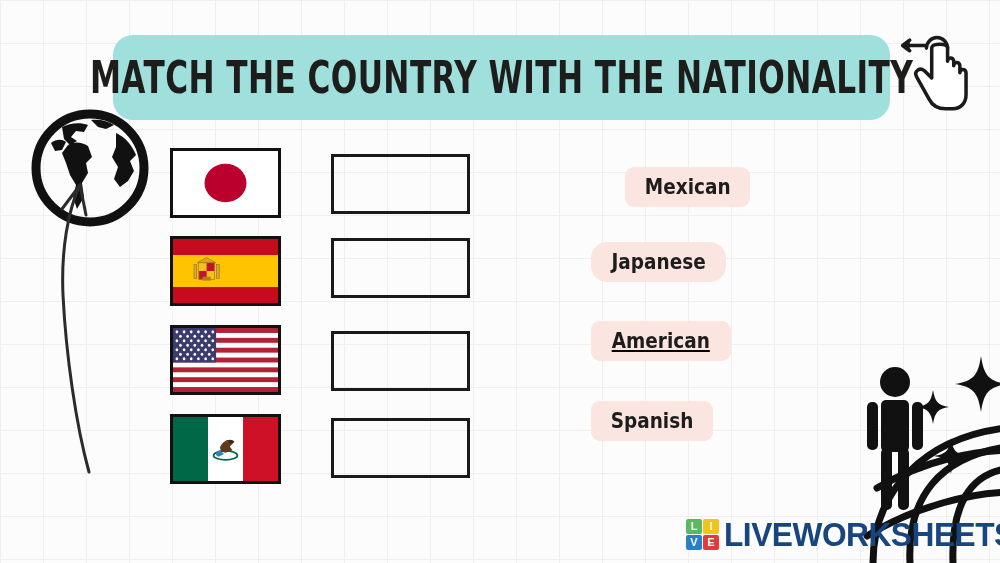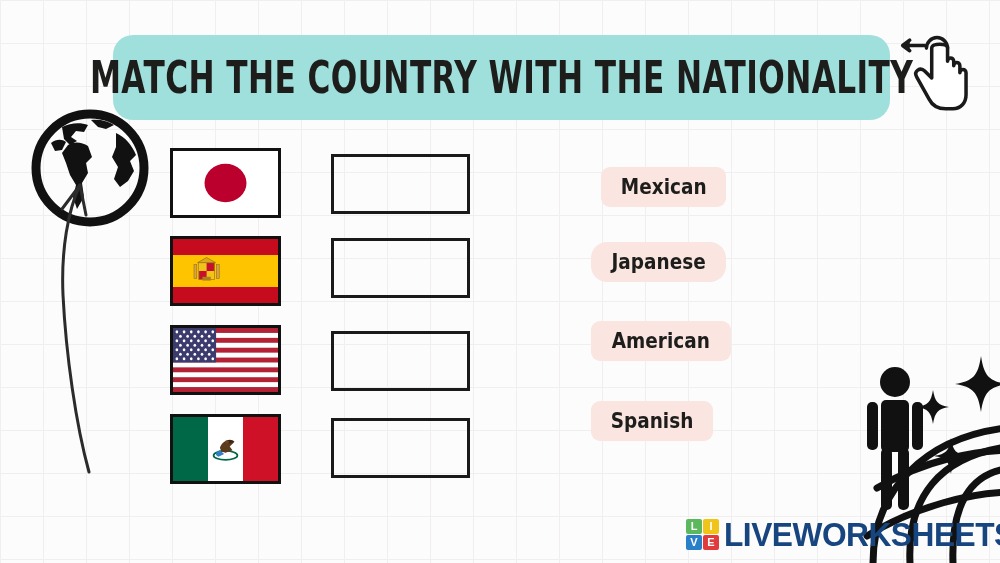--- a/index.html
+++ b/index.html
@@ -115,23 +115,23 @@
   }
   .pill-label {
     font-family: "DejaVu Sans", sans-serif;
     font-weight: bold;
     font-size: 21px;
     color: #1d1d1b;
     transform: scaleX(0.88);
     white-space: nowrap;
     line-height: 1;
   }
-  #pill-1 { left: 601px; top: 167px; }
+  #pill-1 { left: 625px; top: 167px; }
   #pill-2 { left: 591px; top: 242px; border-radius: 16px; }
-  #pill-3 { left: 591px; top: 321px; }
+  #pill-3 { left: 591px; top: 321px; text-decoration: underline; }
   #pill-4 { left: 591px; top: 401px; }
 
   
   #globe-person-decoration {
     position: absolute;
     left: 855px;
     top: 350px;
     width: 160px;
     height: 213px;
   }

